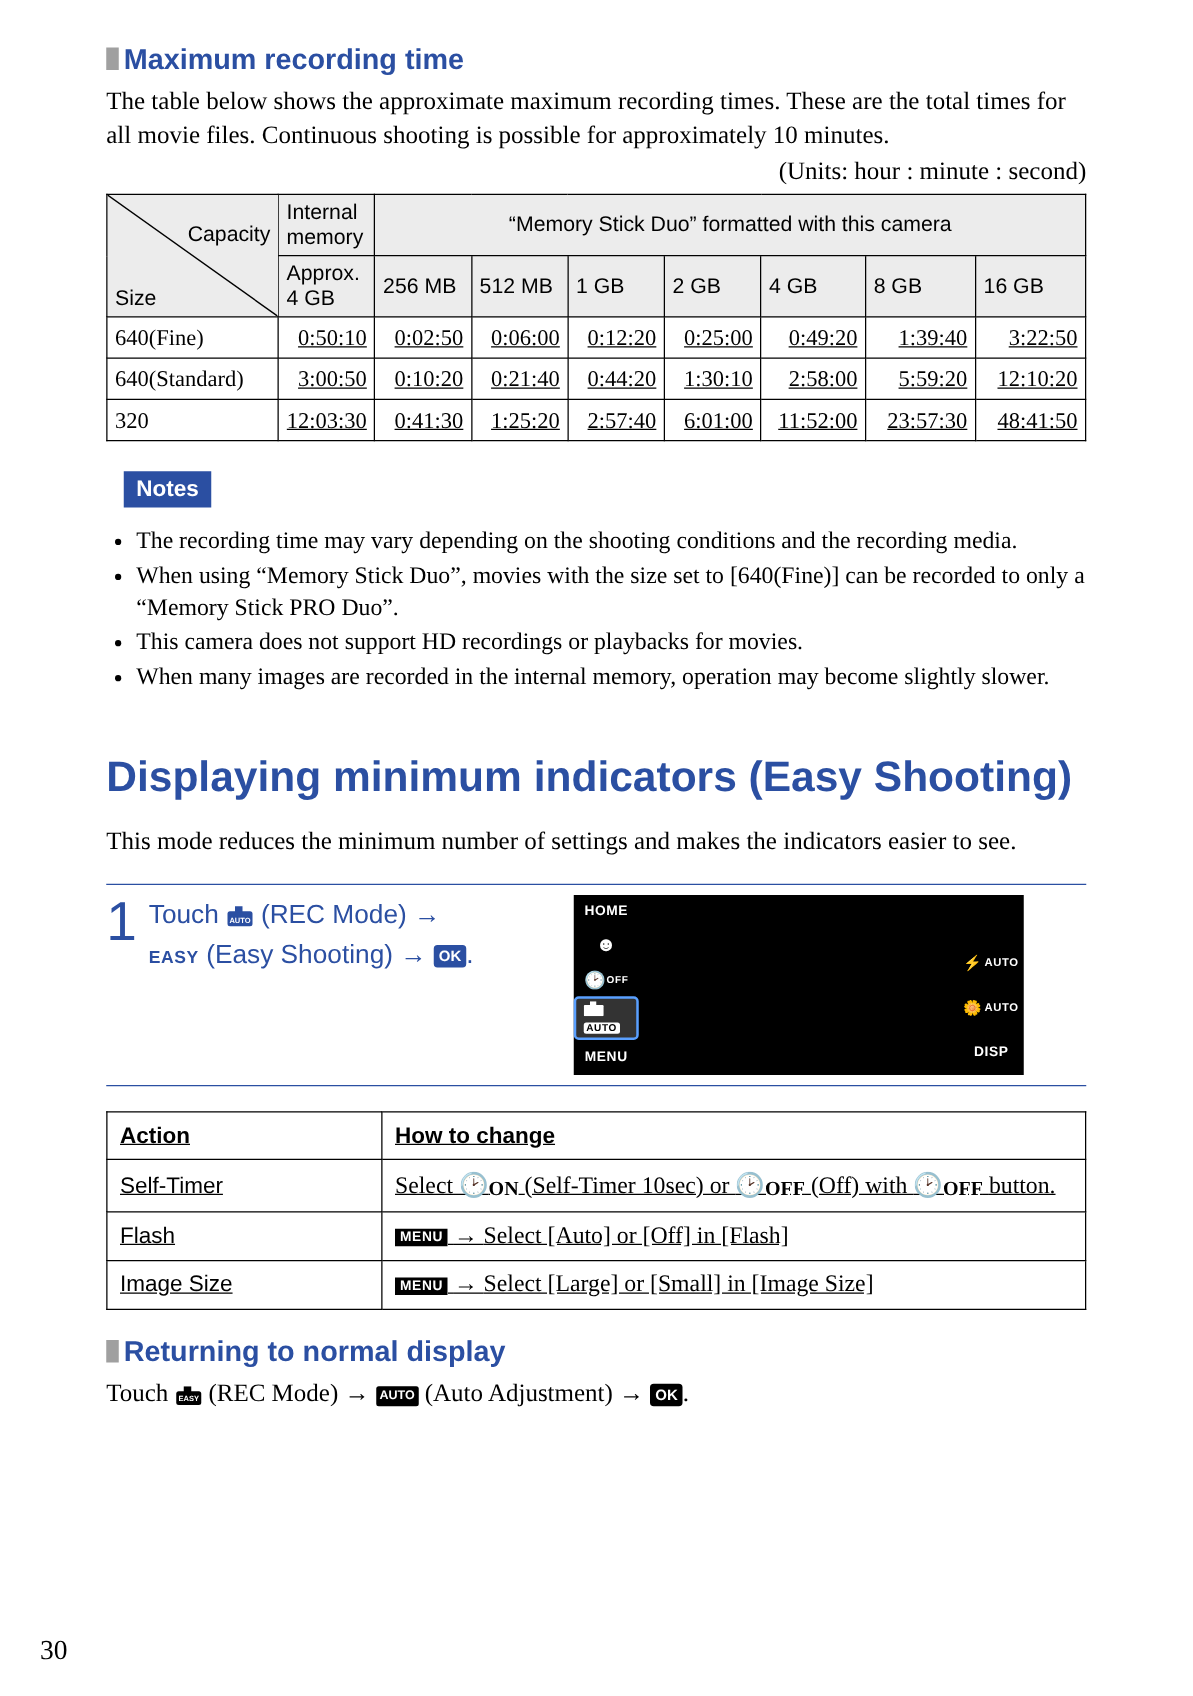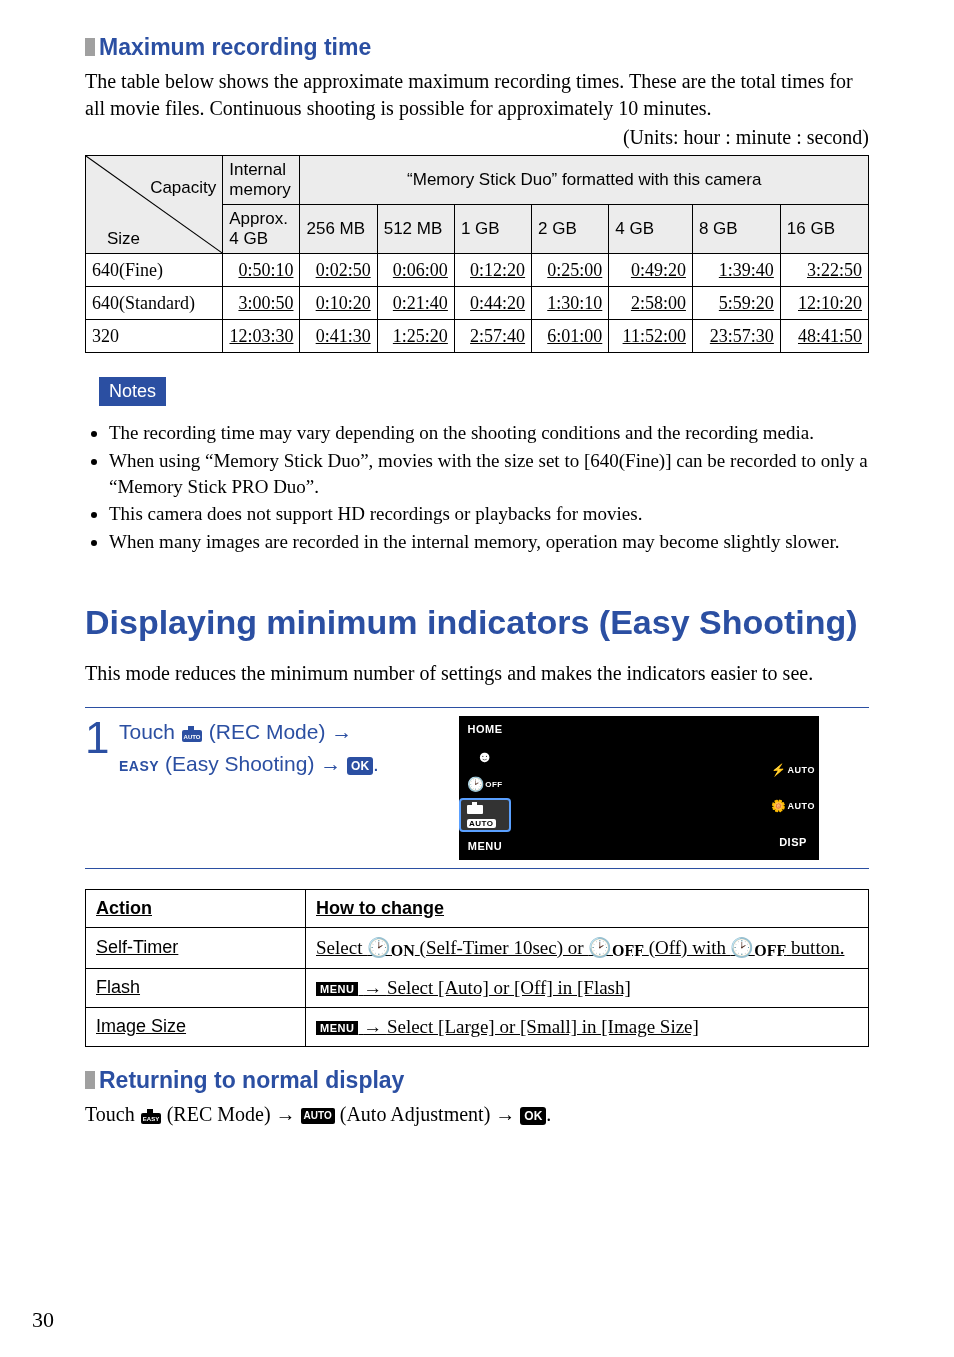--- a/index.html
+++ b/index.html
@@ -83,29 +83,29 @@
     width: 100%; height: 100%;
   }
   .diag-cell .cap-lbl {
     position: absolute;
     top: 22px;
     right: 6px;
   }
   .diag-cell .size-lbl {
     position: absolute;
     bottom: 4px;
-    left: 21px;
+    left: 6px;
   }
 
   .notes-chip {
     display: inline-block;
     background: #2b4fa2;
     color: #fff;
     font-family: Helvetica, Arial, sans-serif;
-    font-weight: normal;
+    font-weight: bold;
     font-size: 18px;
     padding: 4px 10px;
     margin: 24px 0 8px 14px;
   }
   ul.notes {
     margin: 6px 0 0 0;
     padding: 0 0 0 24px;
     font-size: 19px;
     line-height: 1.35;
   }

